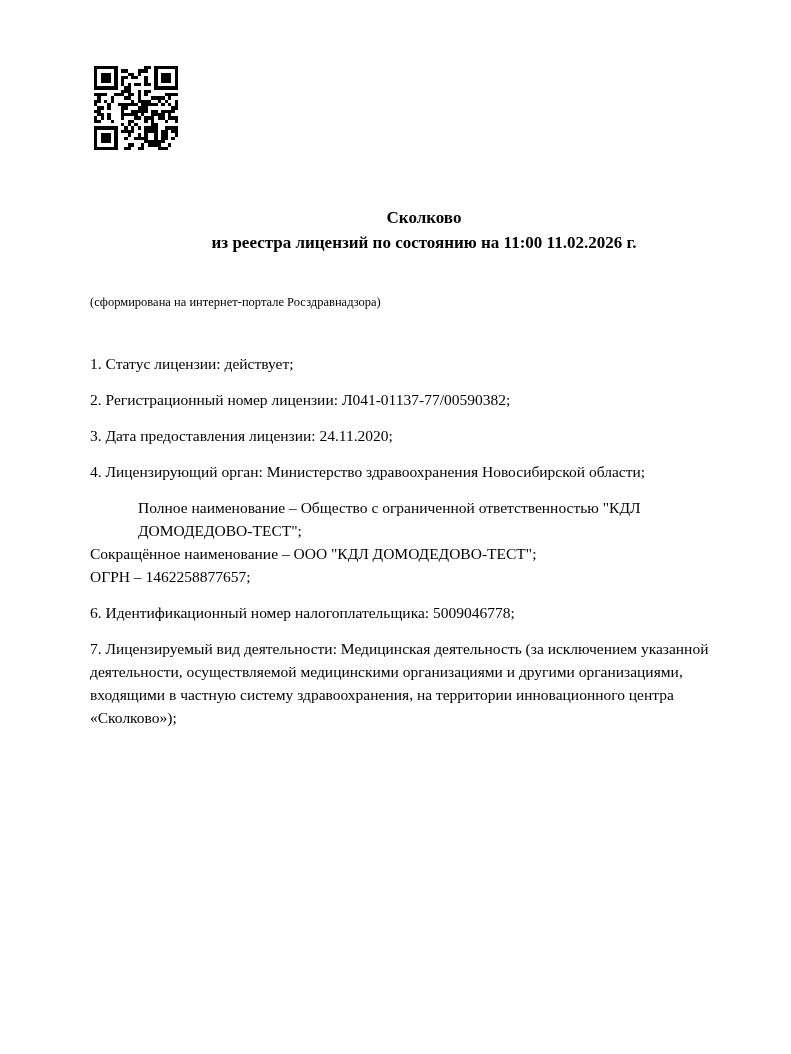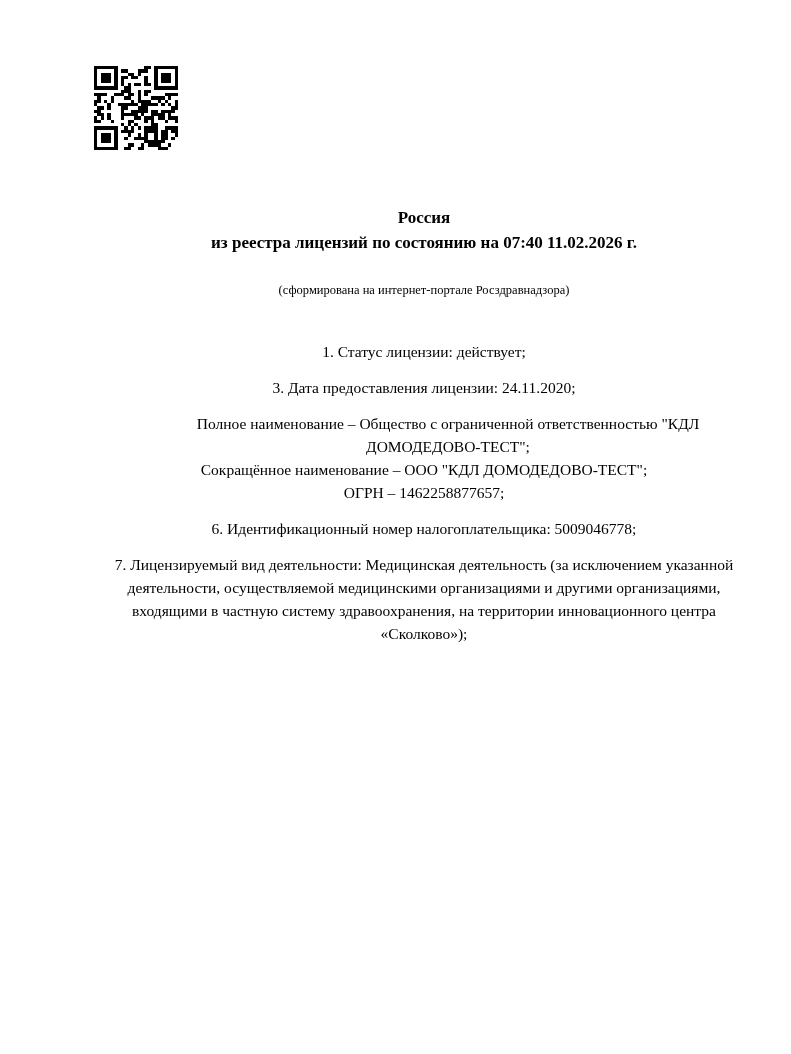--- a/index.html
+++ b/index.html
@@ -27,30 +27,30 @@
     width: 668px;
   }
   .title {
     margin-top: 205px;
     text-align: center;
     font-weight: bold;
     font-size: 17px;
     line-height: 25px;
   }
   .subtitle {
-    margin-top: 28px;
-    text-align: center;
+    margin-top: 40px;
+    text-align: left;
     font-size: 12.5px;
     line-height: 15px;
   }
   .para {
     margin: 13px 0 0 0;
     font-size: 15.5px;
     line-height: 23px;
-    text-align: center;
+    text-align: left;
   }
   .para.first { margin-top: 42px; }
   .org-block { }
   .org-line { font-size: 15.5px; line-height: 23px; }
   .wrap-early { max-width: 620px; margin-left: 48px; }
 </style>
 </head>
 <body>
 
 <div class="page">
@@ -363,31 +363,33 @@
       <rect x="13" y="24" width="1" height="1"></rect>
       <rect x="14" y="24" width="1" height="1"></rect>
       <rect x="19" y="24" width="1" height="1"></rect>
       <rect x="20" y="24" width="1" height="1"></rect>
       <rect x="21" y="24" width="1" height="1"></rect>
     </svg>
 
   <div class="content">
 
     <div class="title">
-      <div>Россия</div>
-      <div>из реестра лицензий по состоянию на 07:40 11.02.2026 г.</div>
+      <div>Сколково</div>
+      <div>из реестра лицензий по состоянию на 11:00 11.02.2026 г.</div>
     </div>
 
     <div class="subtitle">(сформирована на интернет-портале Росздравнадзора)</div>
 
     <p class="para first">1. Статус лицензии: действует;</p>
 
+    <p class="para">2. Регистрационный номер лицензии: Л041-01137-77/00590382;</p>
 
     <p class="para">3. Дата предоставления лицензии: 24.11.2020;</p>
 
+    <p class="para">4. Лицензирующий орган: Министерство здравоохранения Новосибирской области;</p>
 
 
     <div class="para org-block">
       <div class="org-line wrap-early">Полное наименование – Общество с ограниченной ответственностью "КДЛ ДОМОДЕДОВО-ТЕСТ";</div>
       <div class="org-line">Сокращённое наименование – ООО "КДЛ ДОМОДЕДОВО-ТЕСТ";</div>
       <div class="org-line">ОГРН – 1462258877657;</div>
     </div>
 
     <p class="para">6. Идентификационный номер налогоплательщика: 5009046778;</p>
 

